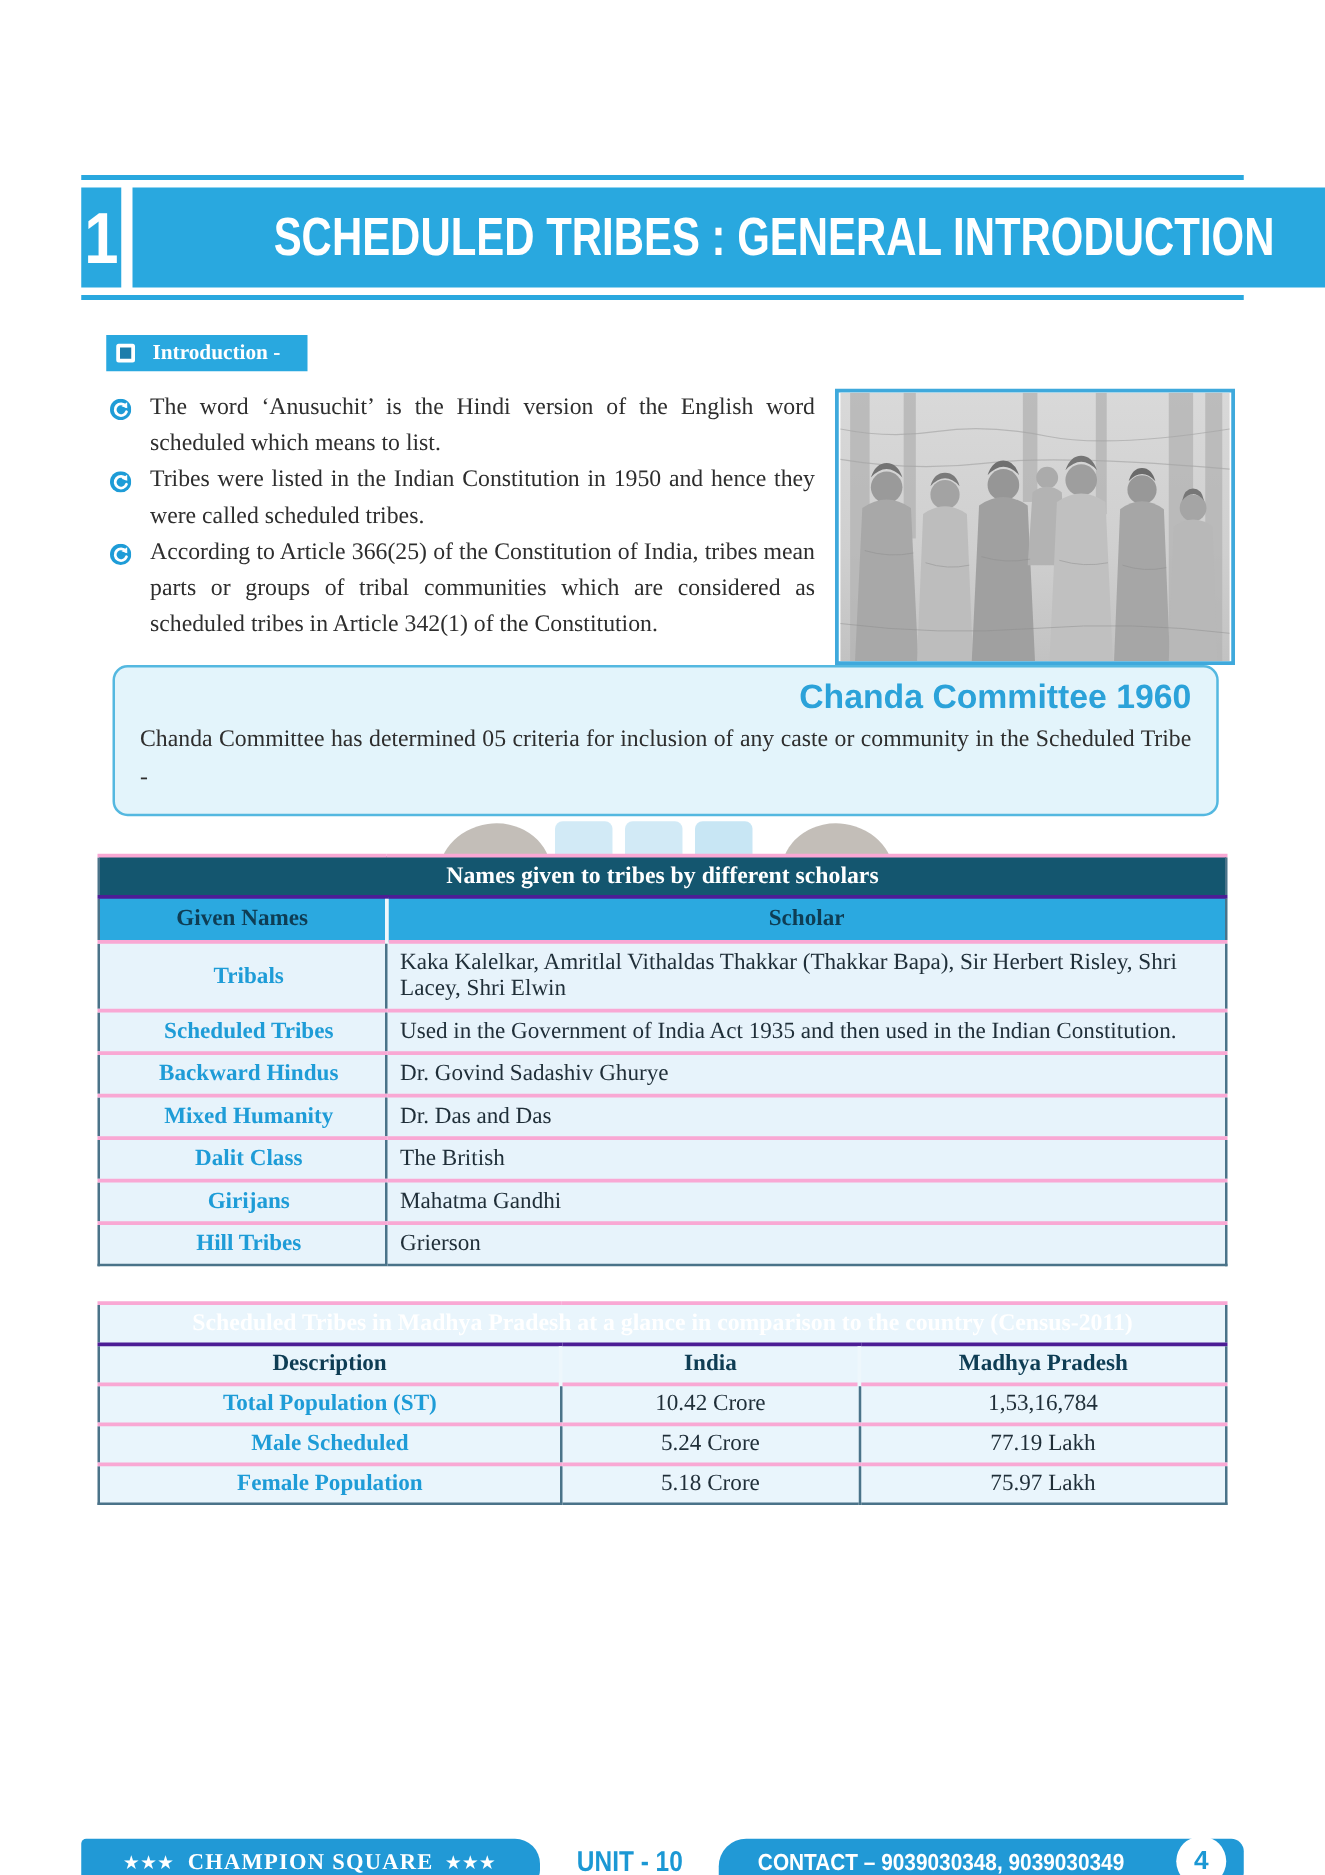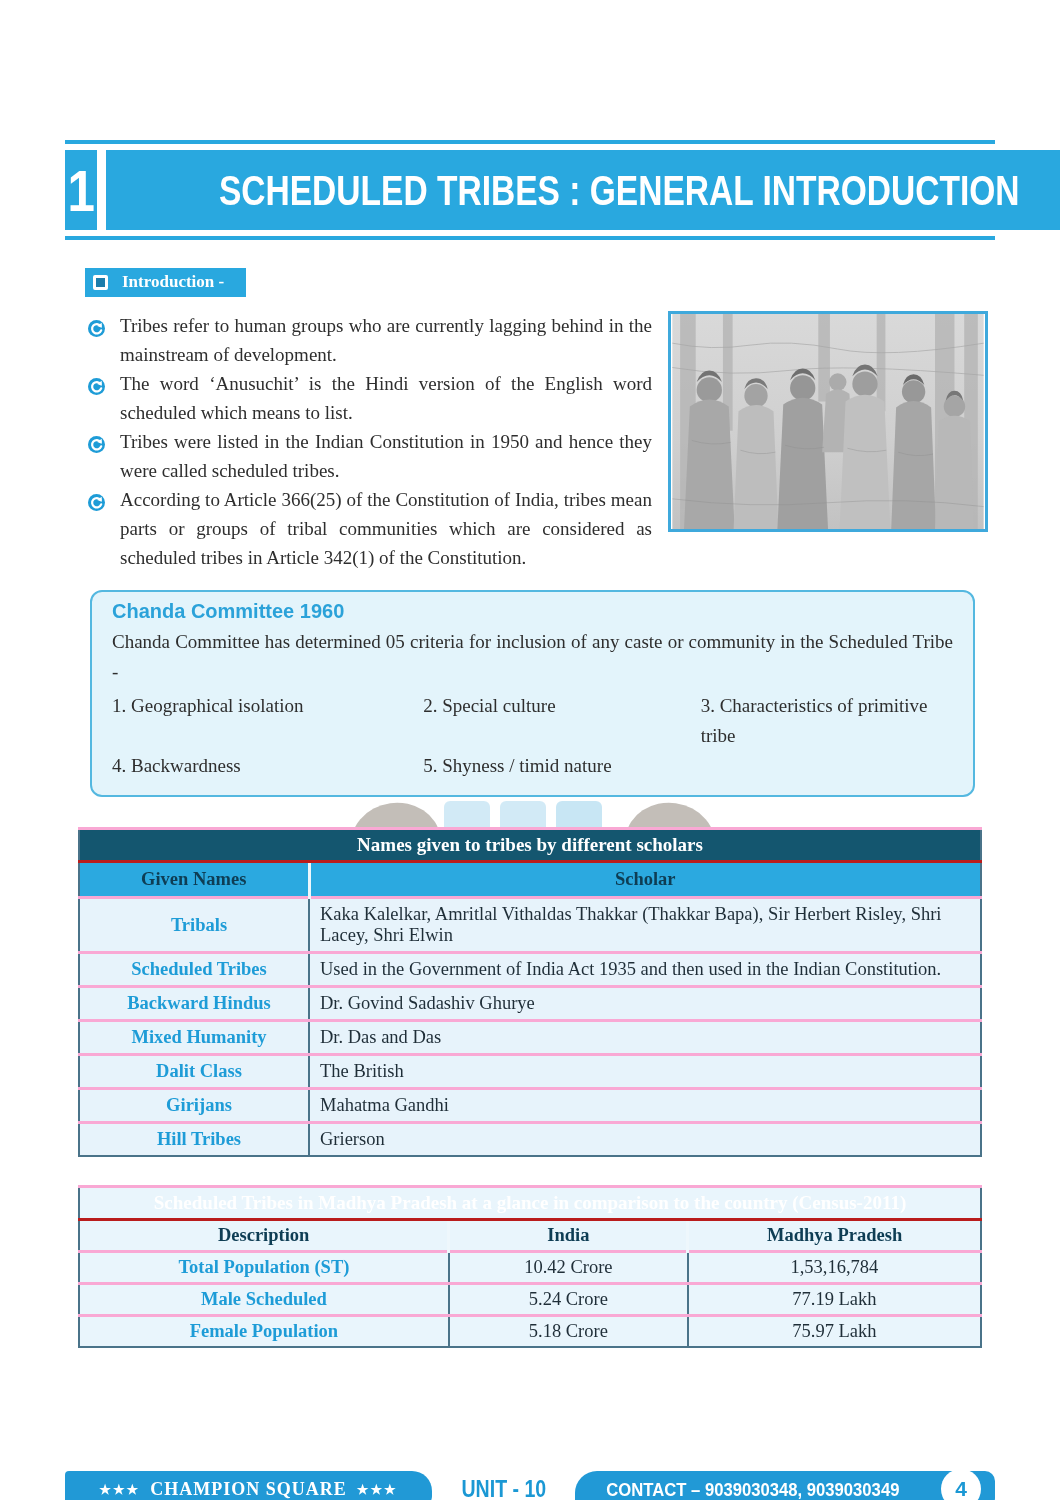--- a/index.html
+++ b/index.html
@@ -37,36 +37,36 @@
 
   
   .intro-body{margin:14px 72px 0 88px;font-size:19px;line-height:29px;text-align:justify;}
   .tribal-image{float:right;width:320px;height:221px;margin:0 0 8px 16px;border:3px solid #3FA9DC;overflow:hidden;}
   .tribal-image svg{display:block;width:100%;height:100%;}
   .bullet{position:relative;padding-left:32px;margin-bottom:0;}
   .bullet .b-icon{position:absolute;left:0;top:5px;width:17px;height:17px;}
 
   
   .chanda-box{margin:18px 85px 0 90px;background:var(--chanda-bg);border:2px solid var(--chanda-border);border-radius:12px;padding:8px 20px 14px 20px;}
-  .chanda-title{text-align:left;color:#2BA2D9;font-family:"Liberation Sans",sans-serif;font-weight:bold;font-size:20px;margin-bottom:4px;}
+  .chanda-title{text-align:right;color:#2BA2D9;font-family:"Liberation Sans",sans-serif;font-weight:bold;font-size:27px;margin-bottom:4px;}
   .chanda-body{font-size:19px;line-height:30px;text-align:justify;color:var(--ink);}
   .chanda-grid{display:grid;grid-template-columns:37% 33% 30%;font-size:19px;line-height:30px;margin-top:4px;}
 
   
   .table-wrap{position:relative;margin:0 78px;}
   .t1-wrap{margin-top:30px;}
   .t2-wrap{margin-top:28px;}
   .watermark{position:absolute;top:-30px;left:270px;width:370px;height:30px;z-index:0;opacity:.85;}
   .wm-bar{position:absolute;top:4px;width:46px;height:60px;background:#CBE7F5;border-radius:6px;}
   .wm-wing{position:absolute;top:6px;width:90px;height:40px;background:#B9B3AC;border-radius:50% 50% 0 0/100% 100% 0 0;}
   table{width:100%;border-collapse:collapse;position:relative;z-index:1;font-size:18.5px;}
   table{border:2px solid var(--line-dark);}
   td{padding:5px 10px;}
   tr.title-row td{background:var(--navy);color:#fff;font-weight:bold;text-align:center;font-size:19px;padding:4px;}
-  tr.head-row td{background:var(--head-blue);color:#0E3D54;font-weight:bold;text-align:center;border-top:3px solid #b91c1c;padding:6px;}
+  tr.head-row td{background:var(--head-blue);color:#0E3D54;font-weight:bold;text-align:center;border-top:3px solid #4c1d95;padding:6px;}
   tr.head-row td + td{border-left:3px solid #eef7fc;}
   tbody td{background:var(--row-bg);border-top:3px solid #f9a8d4;color:var(--table-ink);}
   td.name{text-align:center;color:var(--name-blue);font-weight:bold;border-right:2px solid var(--line-dark);}
   .t1 td.name{width:25.5%;padding-left:20px;}
   .t2 tbody td{background:var(--row-bg2);text-align:center;padding:4px 10px;}
   .t2 td.name{width:41%;}
   .t2 td.mid{border-right:2px solid var(--line-dark);width:26.5%;}
 
   
   .footer{position:absolute;left:65px;right:65px;top:1331px;height:37px;display:flex;align-items:stretch;font-family:"Liberation Sans",sans-serif;}
@@ -176,30 +176,20 @@
     </figure>
 
     <div class="bullet">
       <span class="b-icon">
         <svg viewBox="0 0 16 16">
             <circle cx="8" cy="8" r="8" fill="#1E9CD7"></circle>
             <path d="M11.8 5.6 A4.4 4.4 0 1 0 12.4 9.8" stroke="#fff" stroke-width="2.1" fill="none" stroke-linecap="round"></path>
             <path d="M12.9 2.6 L13 7.2 L8.7 5.6 Z" fill="#fff"></path>
           </svg>
       </span>
-      <span>Tribes refer to human groups who are currently lagging behind in the mainstream of development.</span>
-    </div>
-    <div class="bullet">
-      <span class="b-icon">
-        <svg viewBox="0 0 16 16">
-            <circle cx="8" cy="8" r="8" fill="#1E9CD7"></circle>
-            <path d="M11.8 5.6 A4.4 4.4 0 1 0 12.4 9.8" stroke="#fff" stroke-width="2.1" fill="none" stroke-linecap="round"></path>
-            <path d="M12.9 2.6 L13 7.2 L8.7 5.6 Z" fill="#fff"></path>
-          </svg>
-      </span>
       <span>The word ‘Anusuchit’ is the Hindi version of the English word scheduled which means to list.</span>
     </div>
     <div class="bullet">
       <span class="b-icon">
         <svg viewBox="0 0 16 16">
             <circle cx="8" cy="8" r="8" fill="#1E9CD7"></circle>
             <path d="M11.8 5.6 A4.4 4.4 0 1 0 12.4 9.8" stroke="#fff" stroke-width="2.1" fill="none" stroke-linecap="round"></path>
             <path d="M12.9 2.6 L13 7.2 L8.7 5.6 Z" fill="#fff"></path>
           </svg>
       </span>
@@ -214,27 +204,20 @@
           </svg>
       </span>
       <span>According to Article 366(25) of the Constitution of India, tribes mean parts or groups of tribal communities which are considered as scheduled tribes in Article 342(1) of the Constitution.</span>
     </div>
   </div>
 
   
   <div class="chanda-box">
     <div class="chanda-title">Chanda Committee 1960</div>
     <div class="chanda-body">Chanda Committee has determined 05 criteria for inclusion of any caste or community in the Scheduled Tribe -</div>
-    <div class="chanda-grid">
-      <span>1. Geographical isolation</span>
-      <span>2. Special culture</span>
-      <span>3. Characteristics of primitive tribe</span>
-      <span>4. Backwardness</span>
-      <span>5. Shyness / timid nature</span>
-    </div>
   </div>
 
   
   <div class="table-wrap t1-wrap">
     <div class="watermark">
       <div class="wm-wing" style="left:0;transform:rotate(-8deg);"></div>
       <div class="wm-bar" style="left:96px;"></div>
       <div class="wm-bar" style="left:152px;"></div>
       <div class="wm-bar" style="left:208px;background:#bfe2f3;"></div>
       <div class="wm-wing" style="right:0;transform:rotate(8deg);"></div>

